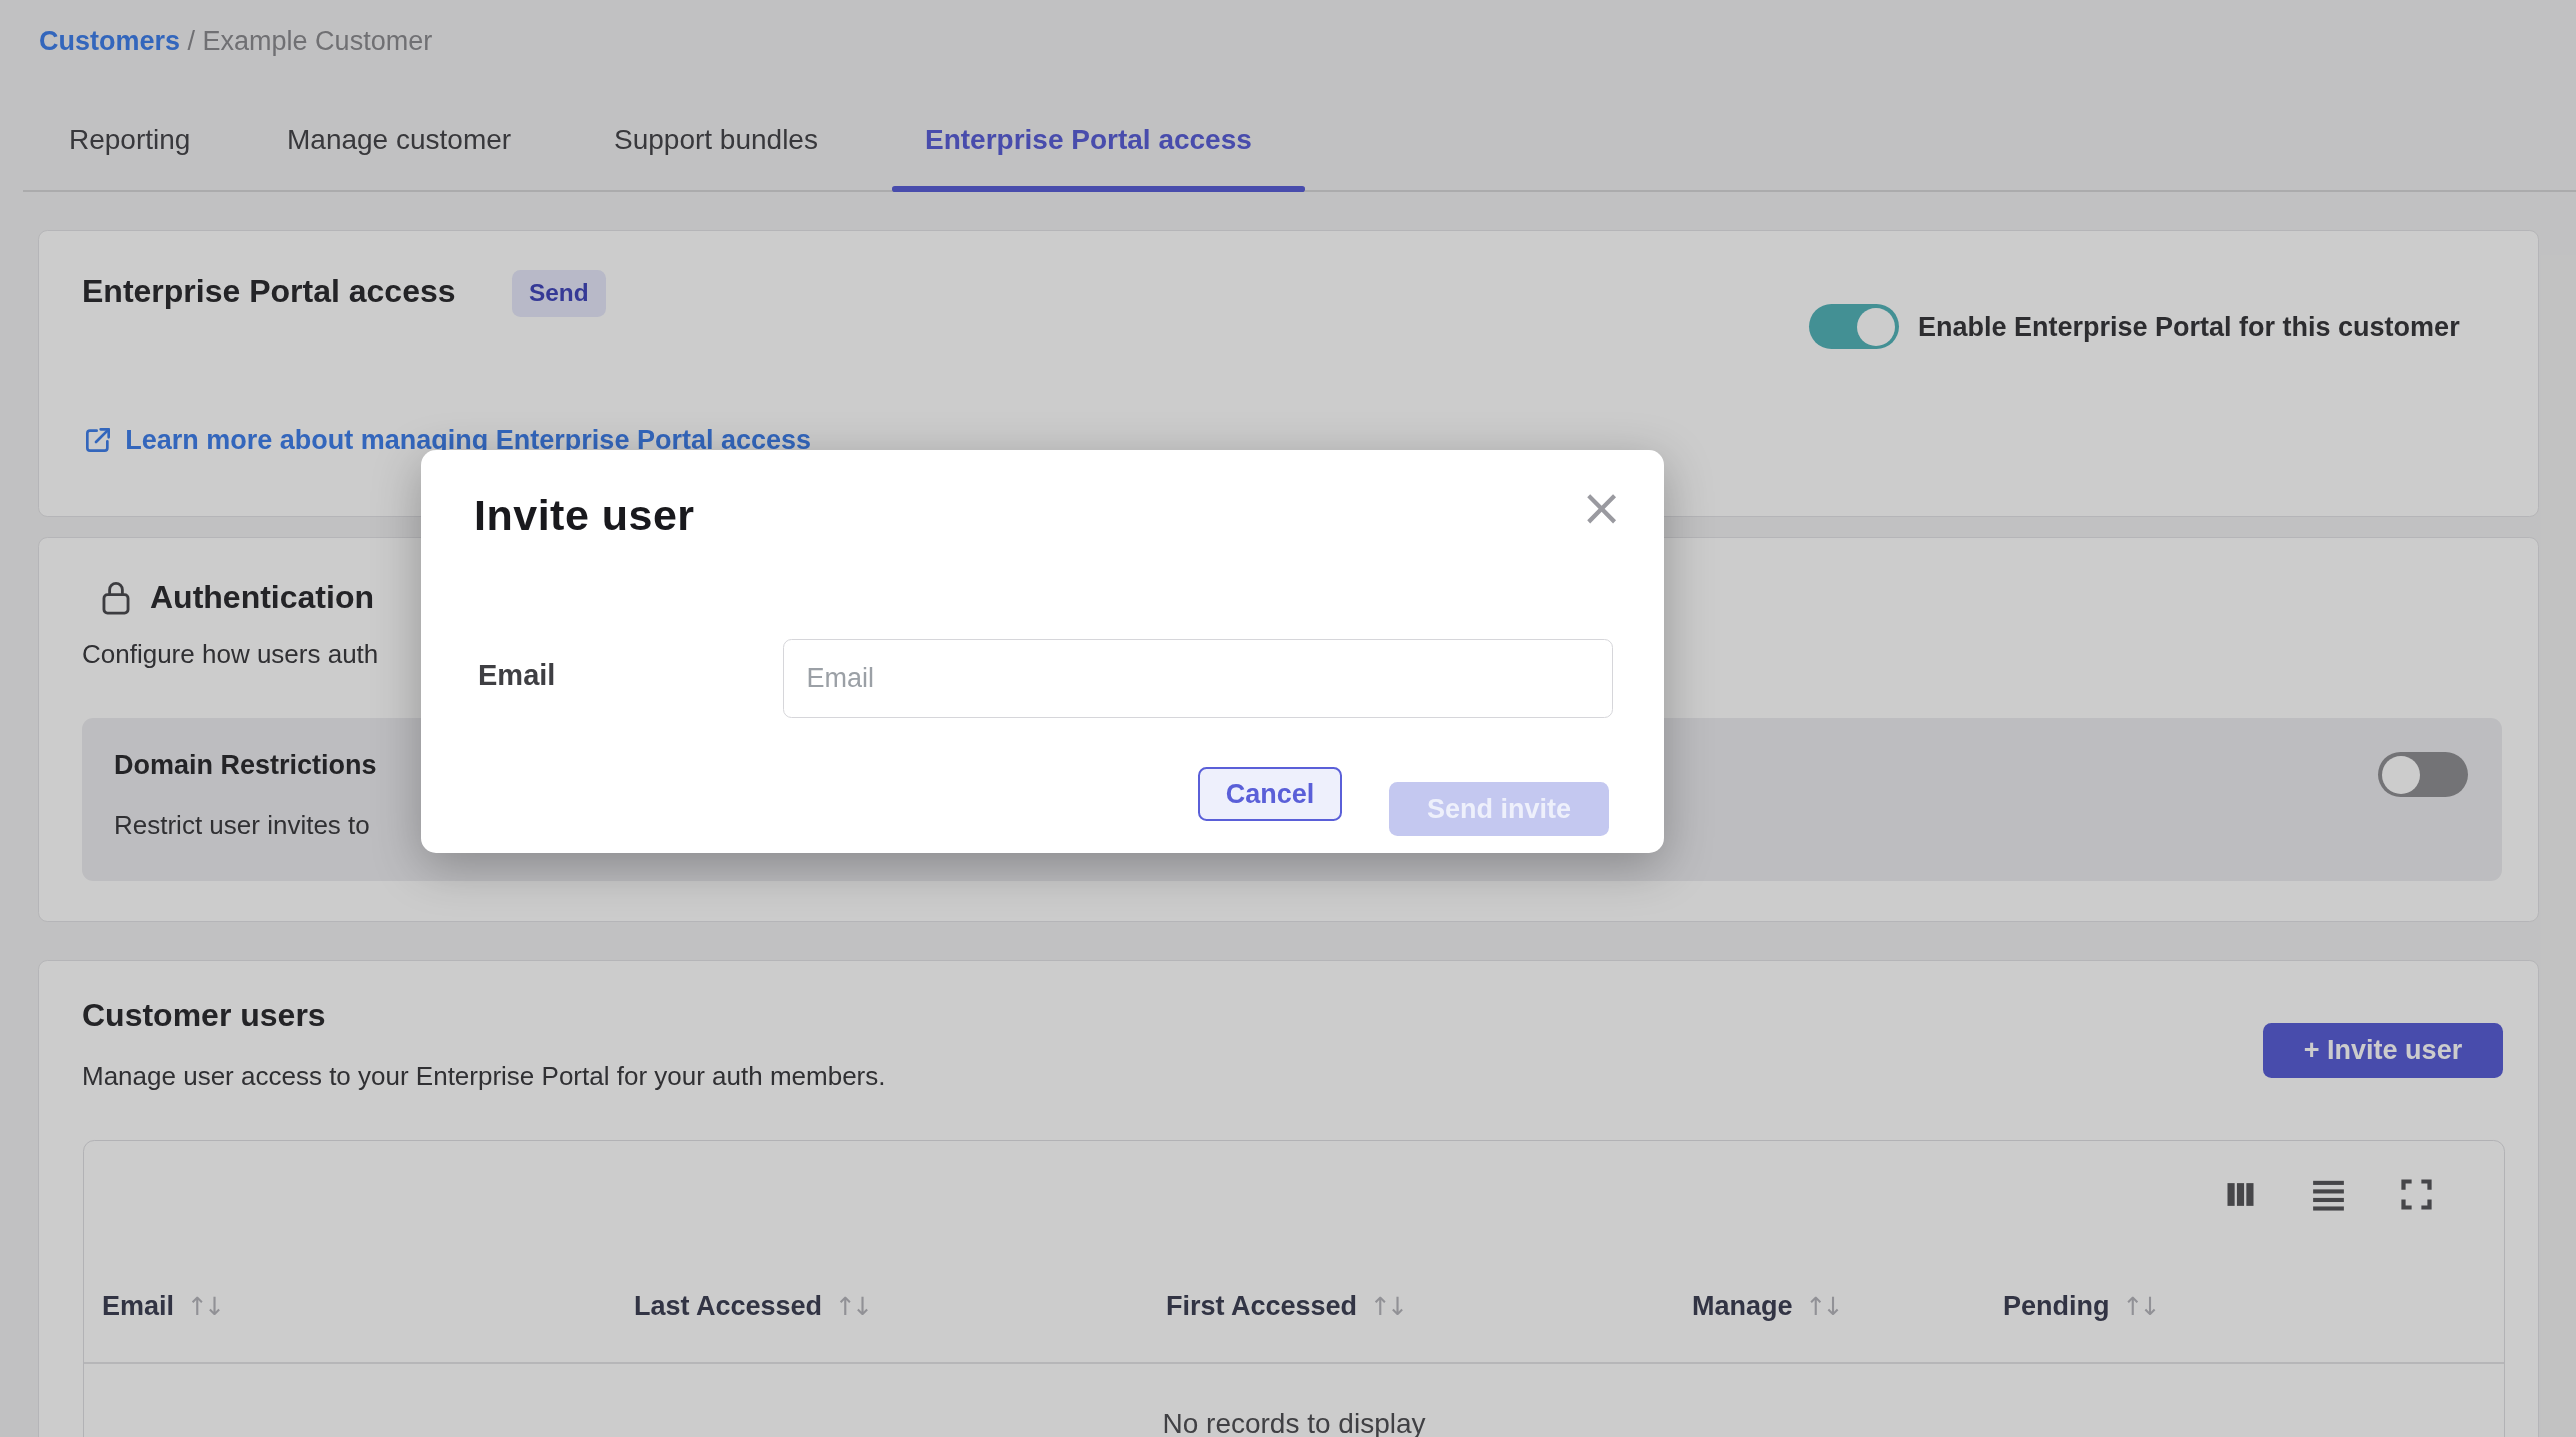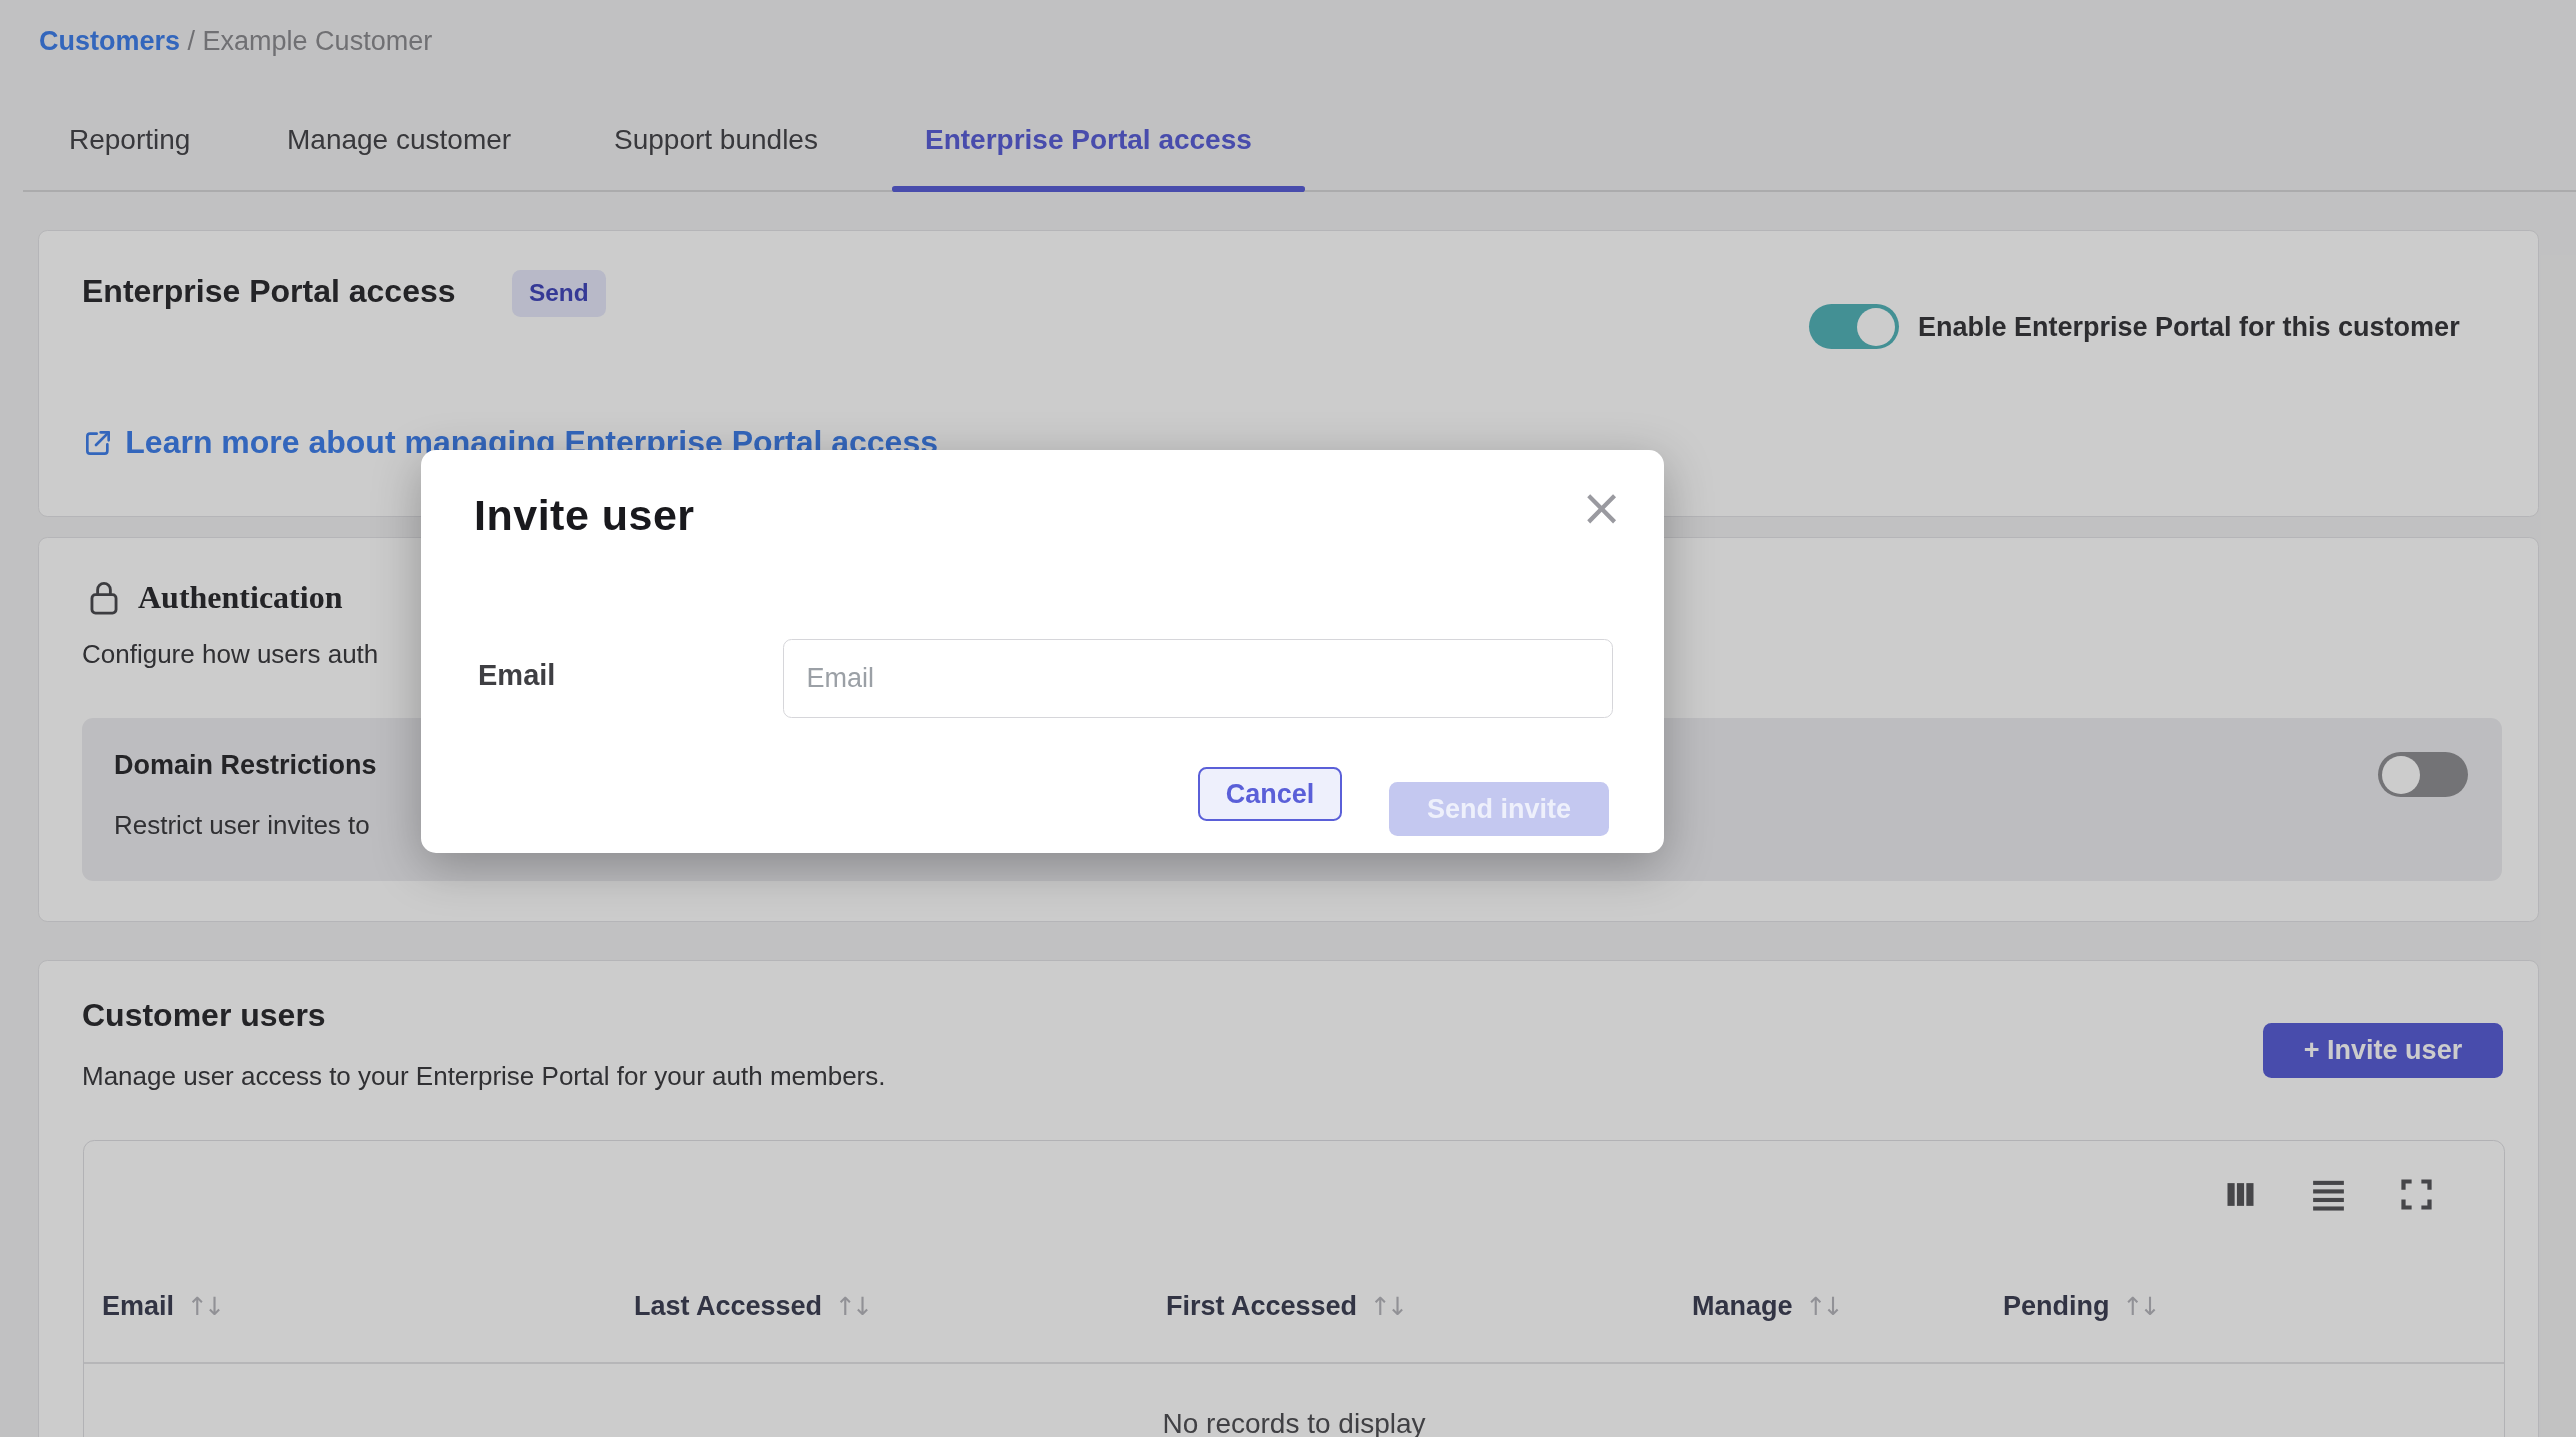--- a/index.html
+++ b/index.html
@@ -33,33 +33,33 @@
   #card-auth{top:537px;height:385px;}
   #card-users{top:960px;height:507px;}
 
   .card-title{left:43px;font-size:32px;font-weight:700;color:var(--head);white-space:nowrap;}
   .card-desc{left:43px;font-size:26px;color:var(--txt);white-space:nowrap;}
 
   
   .badge{left:473px;top:39px;padding:9.4px 17px;background:var(--badge-bg);
          color:var(--badge-text);font-size:24.4px;font-weight:700;border-radius:8.5px;}
   .learn-link{left:43px;top:193px;display:flex;align-items:center;gap:11.3px;
-              color:var(--link);font-size:32px;font-weight:700;cursor:pointer;white-space:nowrap;justify-content:space-between;}
+              color:var(--link);font-size:27px;font-weight:700;cursor:pointer;white-space:nowrap;justify-content:space-between;}
 
   
   .toggle{width:90px;height:45px;border-radius:22.5px;cursor:pointer;}
   .toggle .knob{position:absolute;top:3.8px;width:38px;height:38px;border-radius:50%;background:#fff;}
   .toggle.on{background:var(--teal);}
   .toggle.on .knob{right:3.8px;}
   .toggle.off{background:#909094;}
   .toggle.off .knob{left:3.8px;}
   .toggle-label{font-size:27px;font-weight:700;color:#39393d;white-space:nowrap;}
 
   
-  .auth-title-row{left:48px;top:39px;display:flex;align-items:center;gap:17px;font-family:Liberation Serif, serif;}
+  .auth-title-row{left:60px;top:39px;display:flex;align-items:center;gap:17px;}
   .inner-panel{left:43px;top:180px;width:2420px;height:163px;background:var(--panel-bg);border-radius:11.3px;}
   .dr-title{left:32px;top:32px;font-size:27px;font-weight:700;color:var(--head);white-space:nowrap;}
   .dr-desc{left:32px;top:92px;font-size:26px;color:var(--txt);white-space:nowrap;}
   .dr-toggle{left:2296px;top:34px;}
 
   
   .invite-btn{left:2224px;top:62px;width:240px;height:55px;background:var(--accent);
               color:#fff;font-size:27px;font-weight:700;border:none;border-radius:8.5px;
               cursor:pointer;font-family:inherit;}
   .table-panel{left:44px;top:179px;width:2422px;height:319px;background:#fff;

